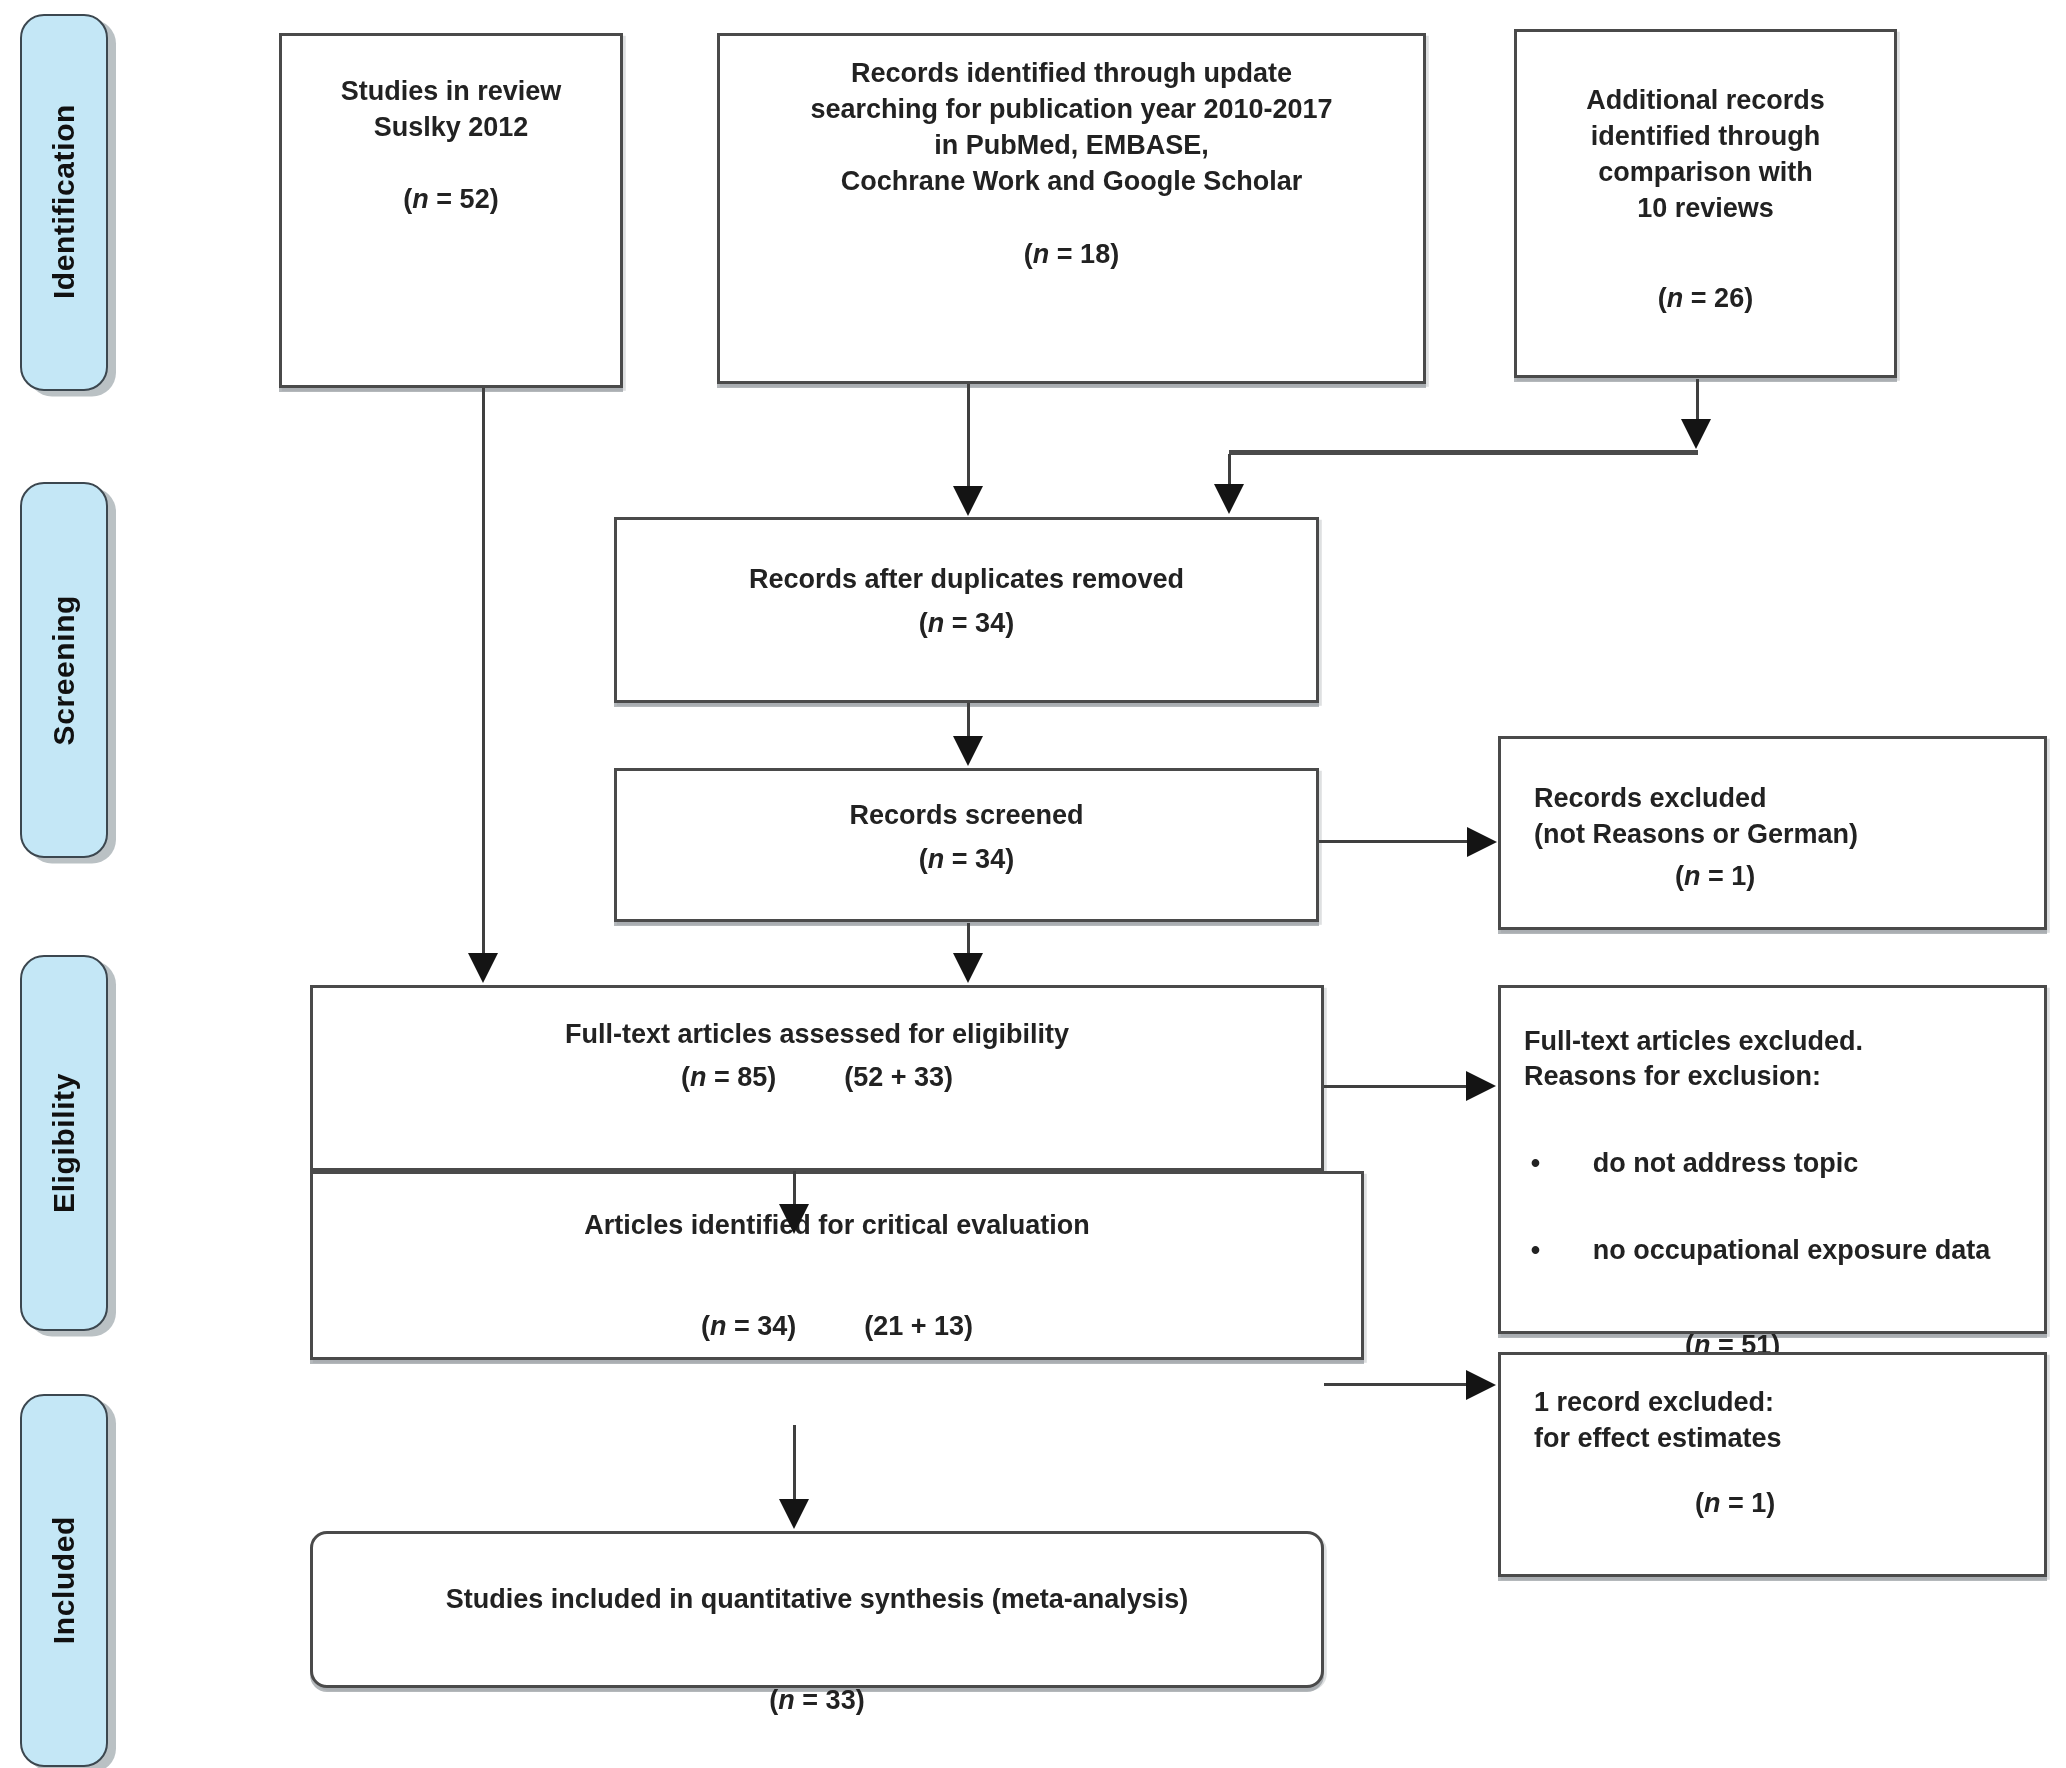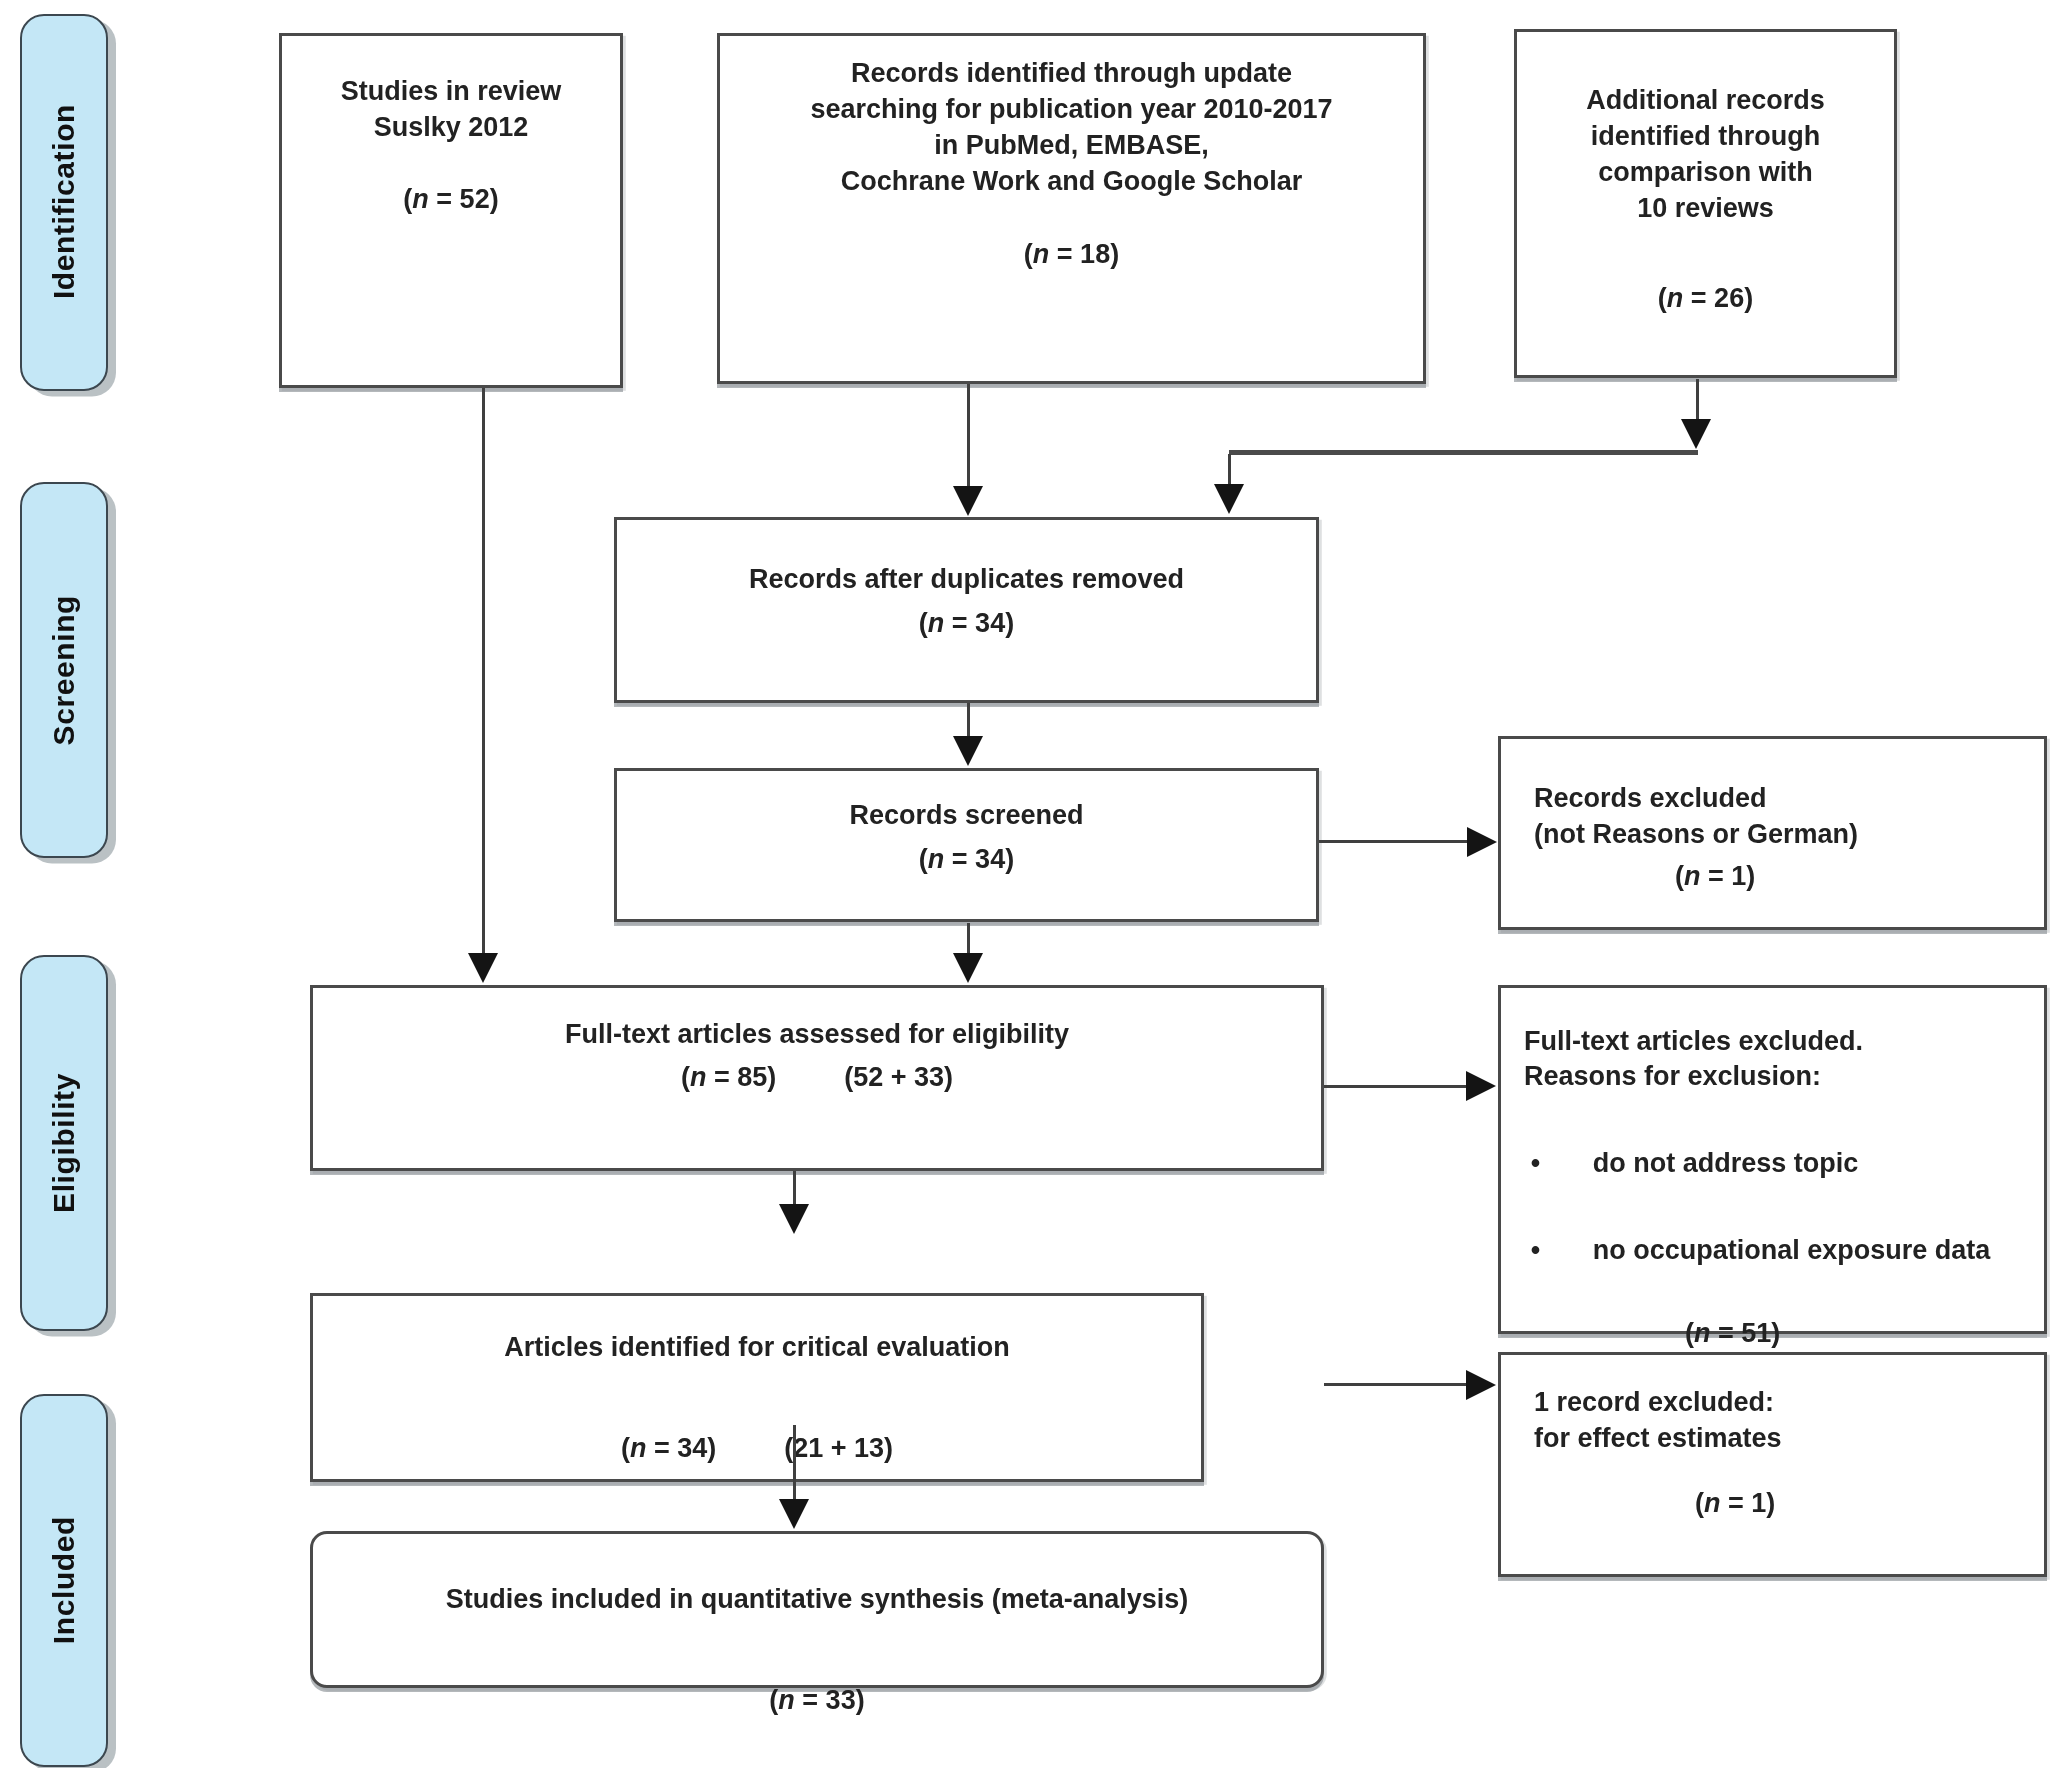--- a/index.html
+++ b/index.html
@@ -75,21 +75,21 @@
   .box-d{padding-top:41px;}
   .box-d .nline{margin-top:8px;}
   .box-e{padding-top:26px;}
   .box-e .nline{margin-top:8px;}
   .box-f{padding-top:41px;padding-left:33px;}
   .box-f .nline{margin-top:5.6px;padding-left:141px;}
   .box-g{padding-top:28px;}
   .box-g .nline{margin-top:6.8px;}
   .box-h{padding-top:36px;padding-left:23px;line-height:35px;}
   .box-h .bullet-row{margin-top:52px;}
-  .box-h .nline{margin-top:48px;padding-left:161px;}
+  .box-h .nline{margin-top:60px;padding-left:161px;}
   .box-i{padding-top:33px;}
   .box-i .nline{margin-top:65px;}
   .box-j{padding-top:29px;padding-left:33px;}
   .box-j .nline{margin-top:29px;padding-left:161px;}
   .box-k{padding-top:47px;}
   .box-k .nline{margin-top:65px;}
 
   
   .vline{position:absolute;width:2.8px;background:var(--line);}
   .hline{position:absolute;height:2.8px;background:var(--line);}
@@ -169,21 +169,21 @@
   </div>
 
   <div class="box box-h" style="left:1498px;top:985px;width:549px;height:349px;">
     <div class="line">Full-text articles excluded.</div>
     <div class="line">Reasons for exclusion:</div>
     <div class="bullet-row"><span class="bullet">•</span><span>do not address topic</span></div>
     <div class="bullet-row"><span class="bullet">•</span><span>no occupational exposure data</span></div>
     <div class="nline"><span>(</span><span class="it">n</span><span> = 51)</span></div>
   </div>
 
-  <div class="box box-i center" style="left:310px;top:1293px;width:894px;height:189px;">
+  <div class="box box-i center" style="left:310px;top:1171px;width:1054px;height:189px;">
     <div class="line">Articles identified for critical evaluation</div>
     <div class="nline"><span>(</span><span class="it">n</span><span> = 34)</span><span class="gap"></span><span>(21 + 13)</span></div>
   </div>
 
   <div class="box box-j" style="left:1498px;top:1352px;width:549px;height:225px;">
     <div class="line">1 record excluded:</div>
     <div class="line">for effect estimates</div>
     <div class="nline"><span>(</span><span class="it">n</span><span> = 1)</span></div>
   </div>
 

